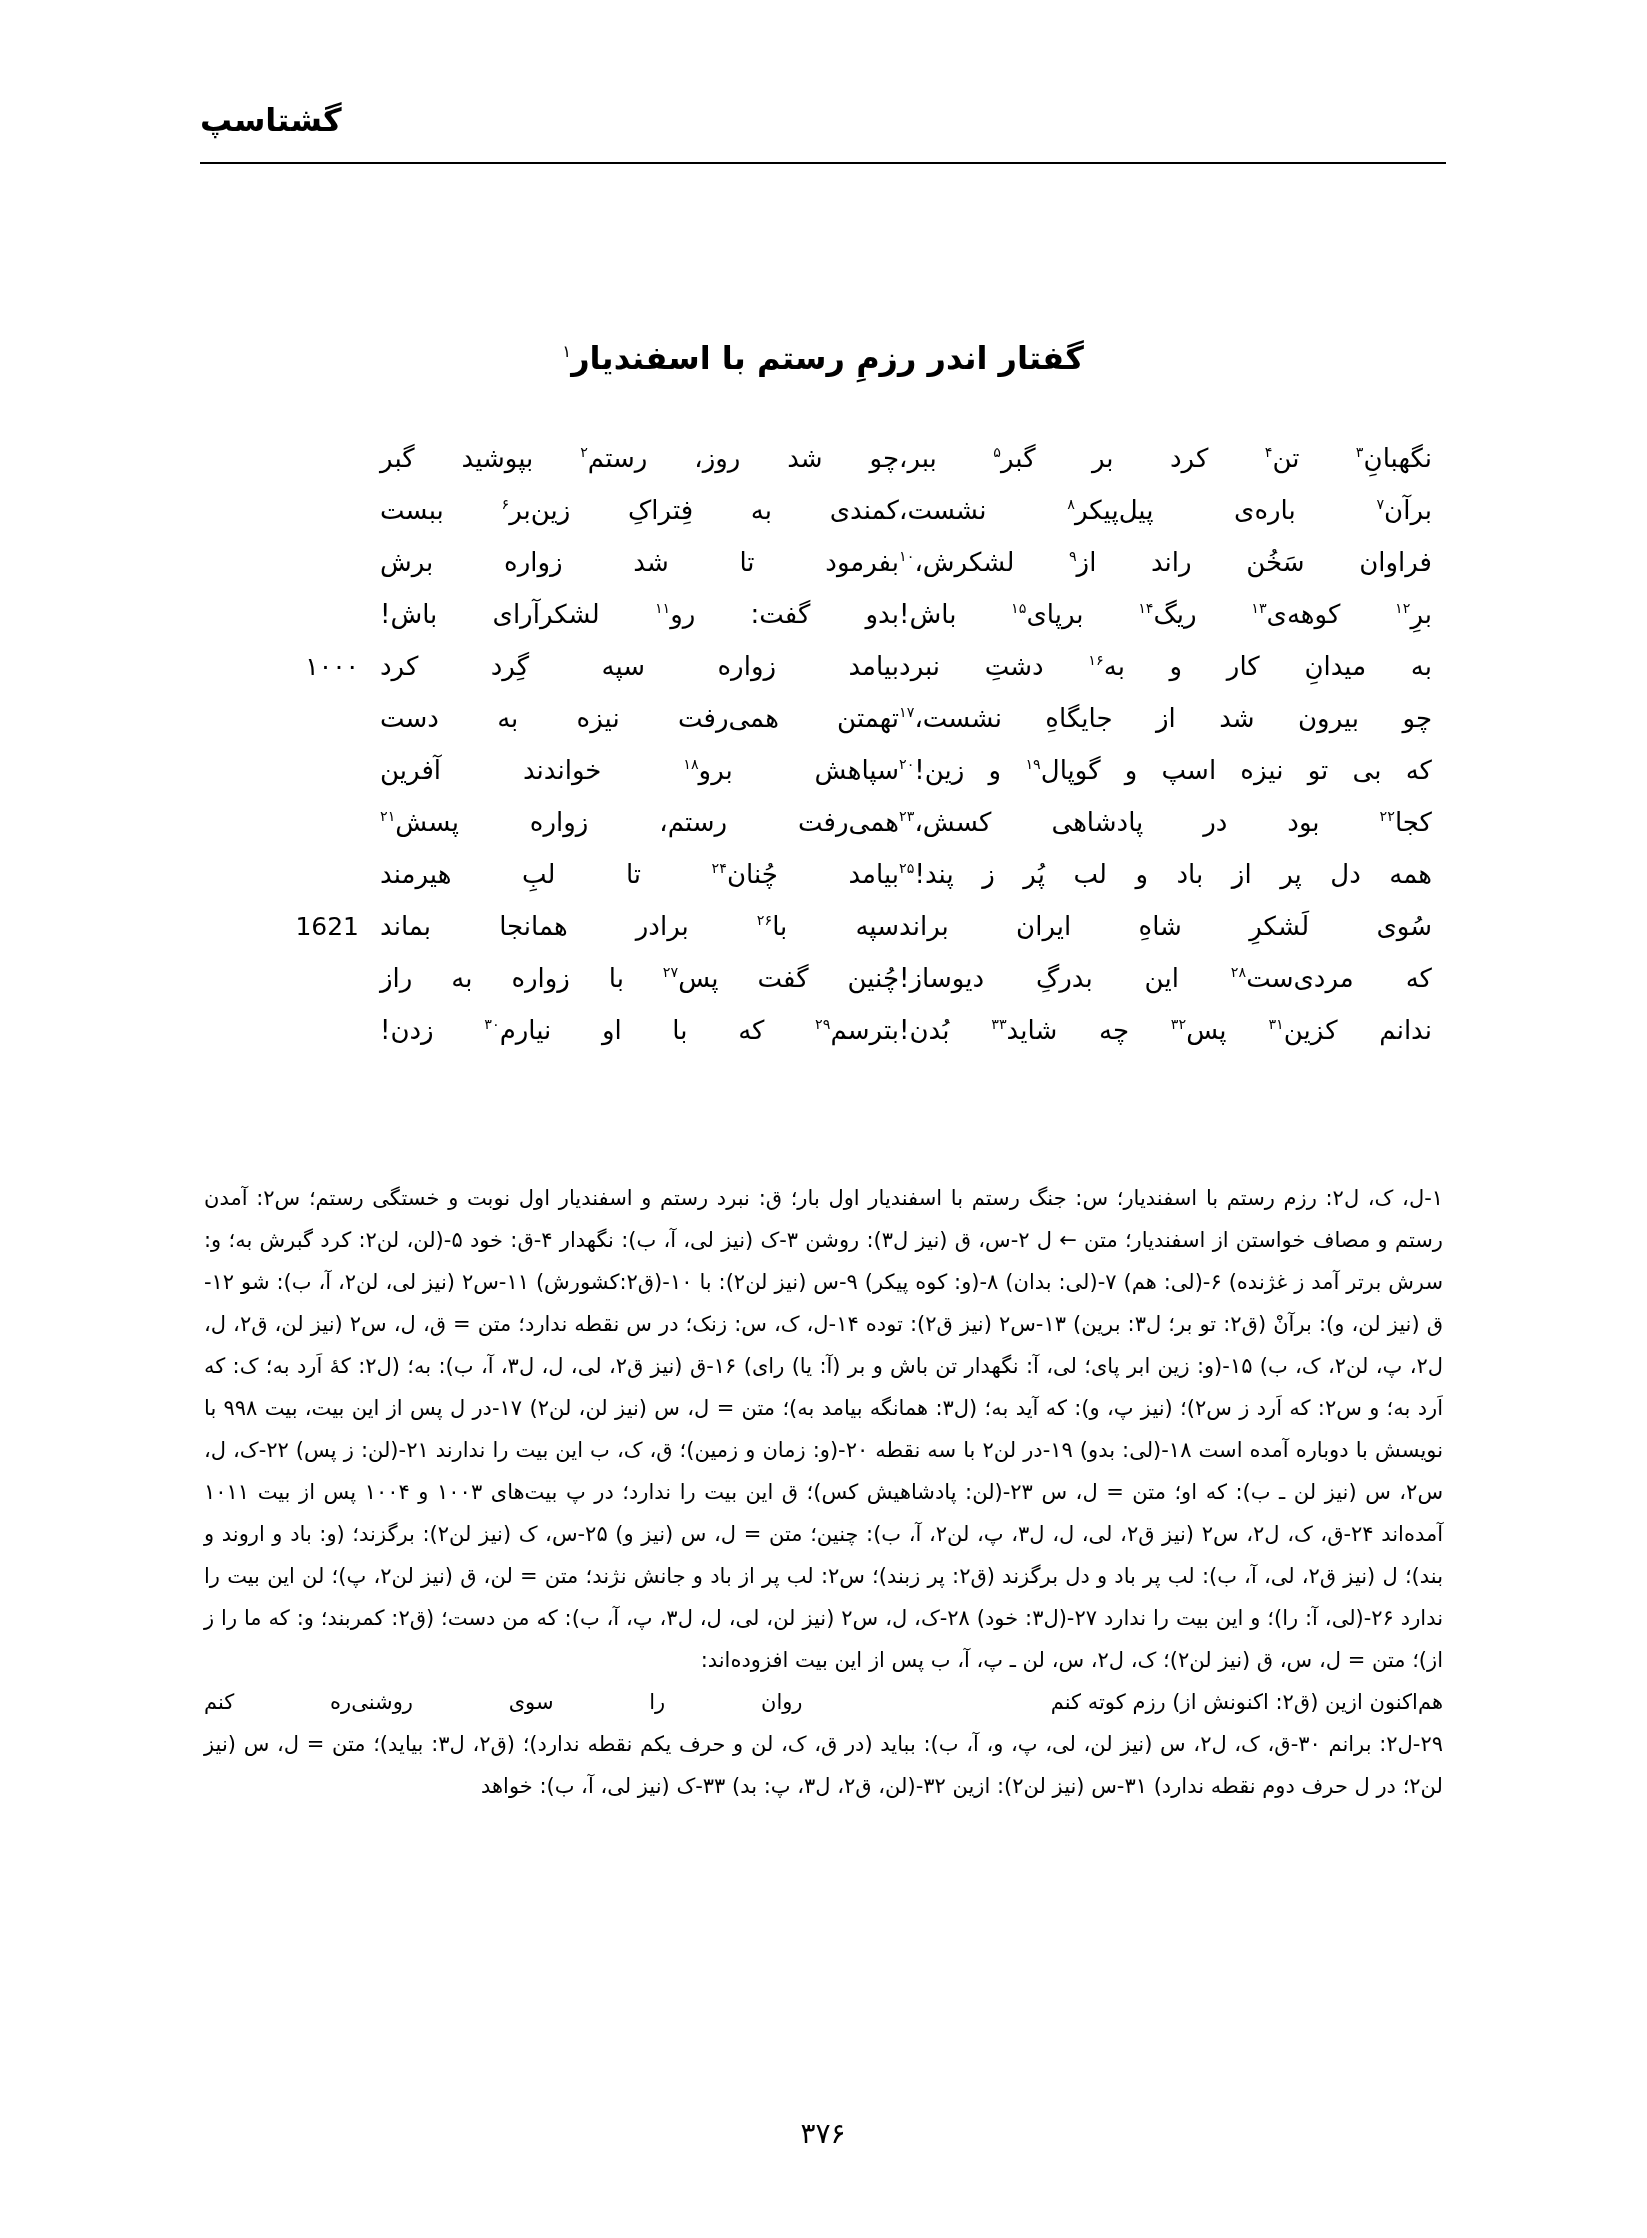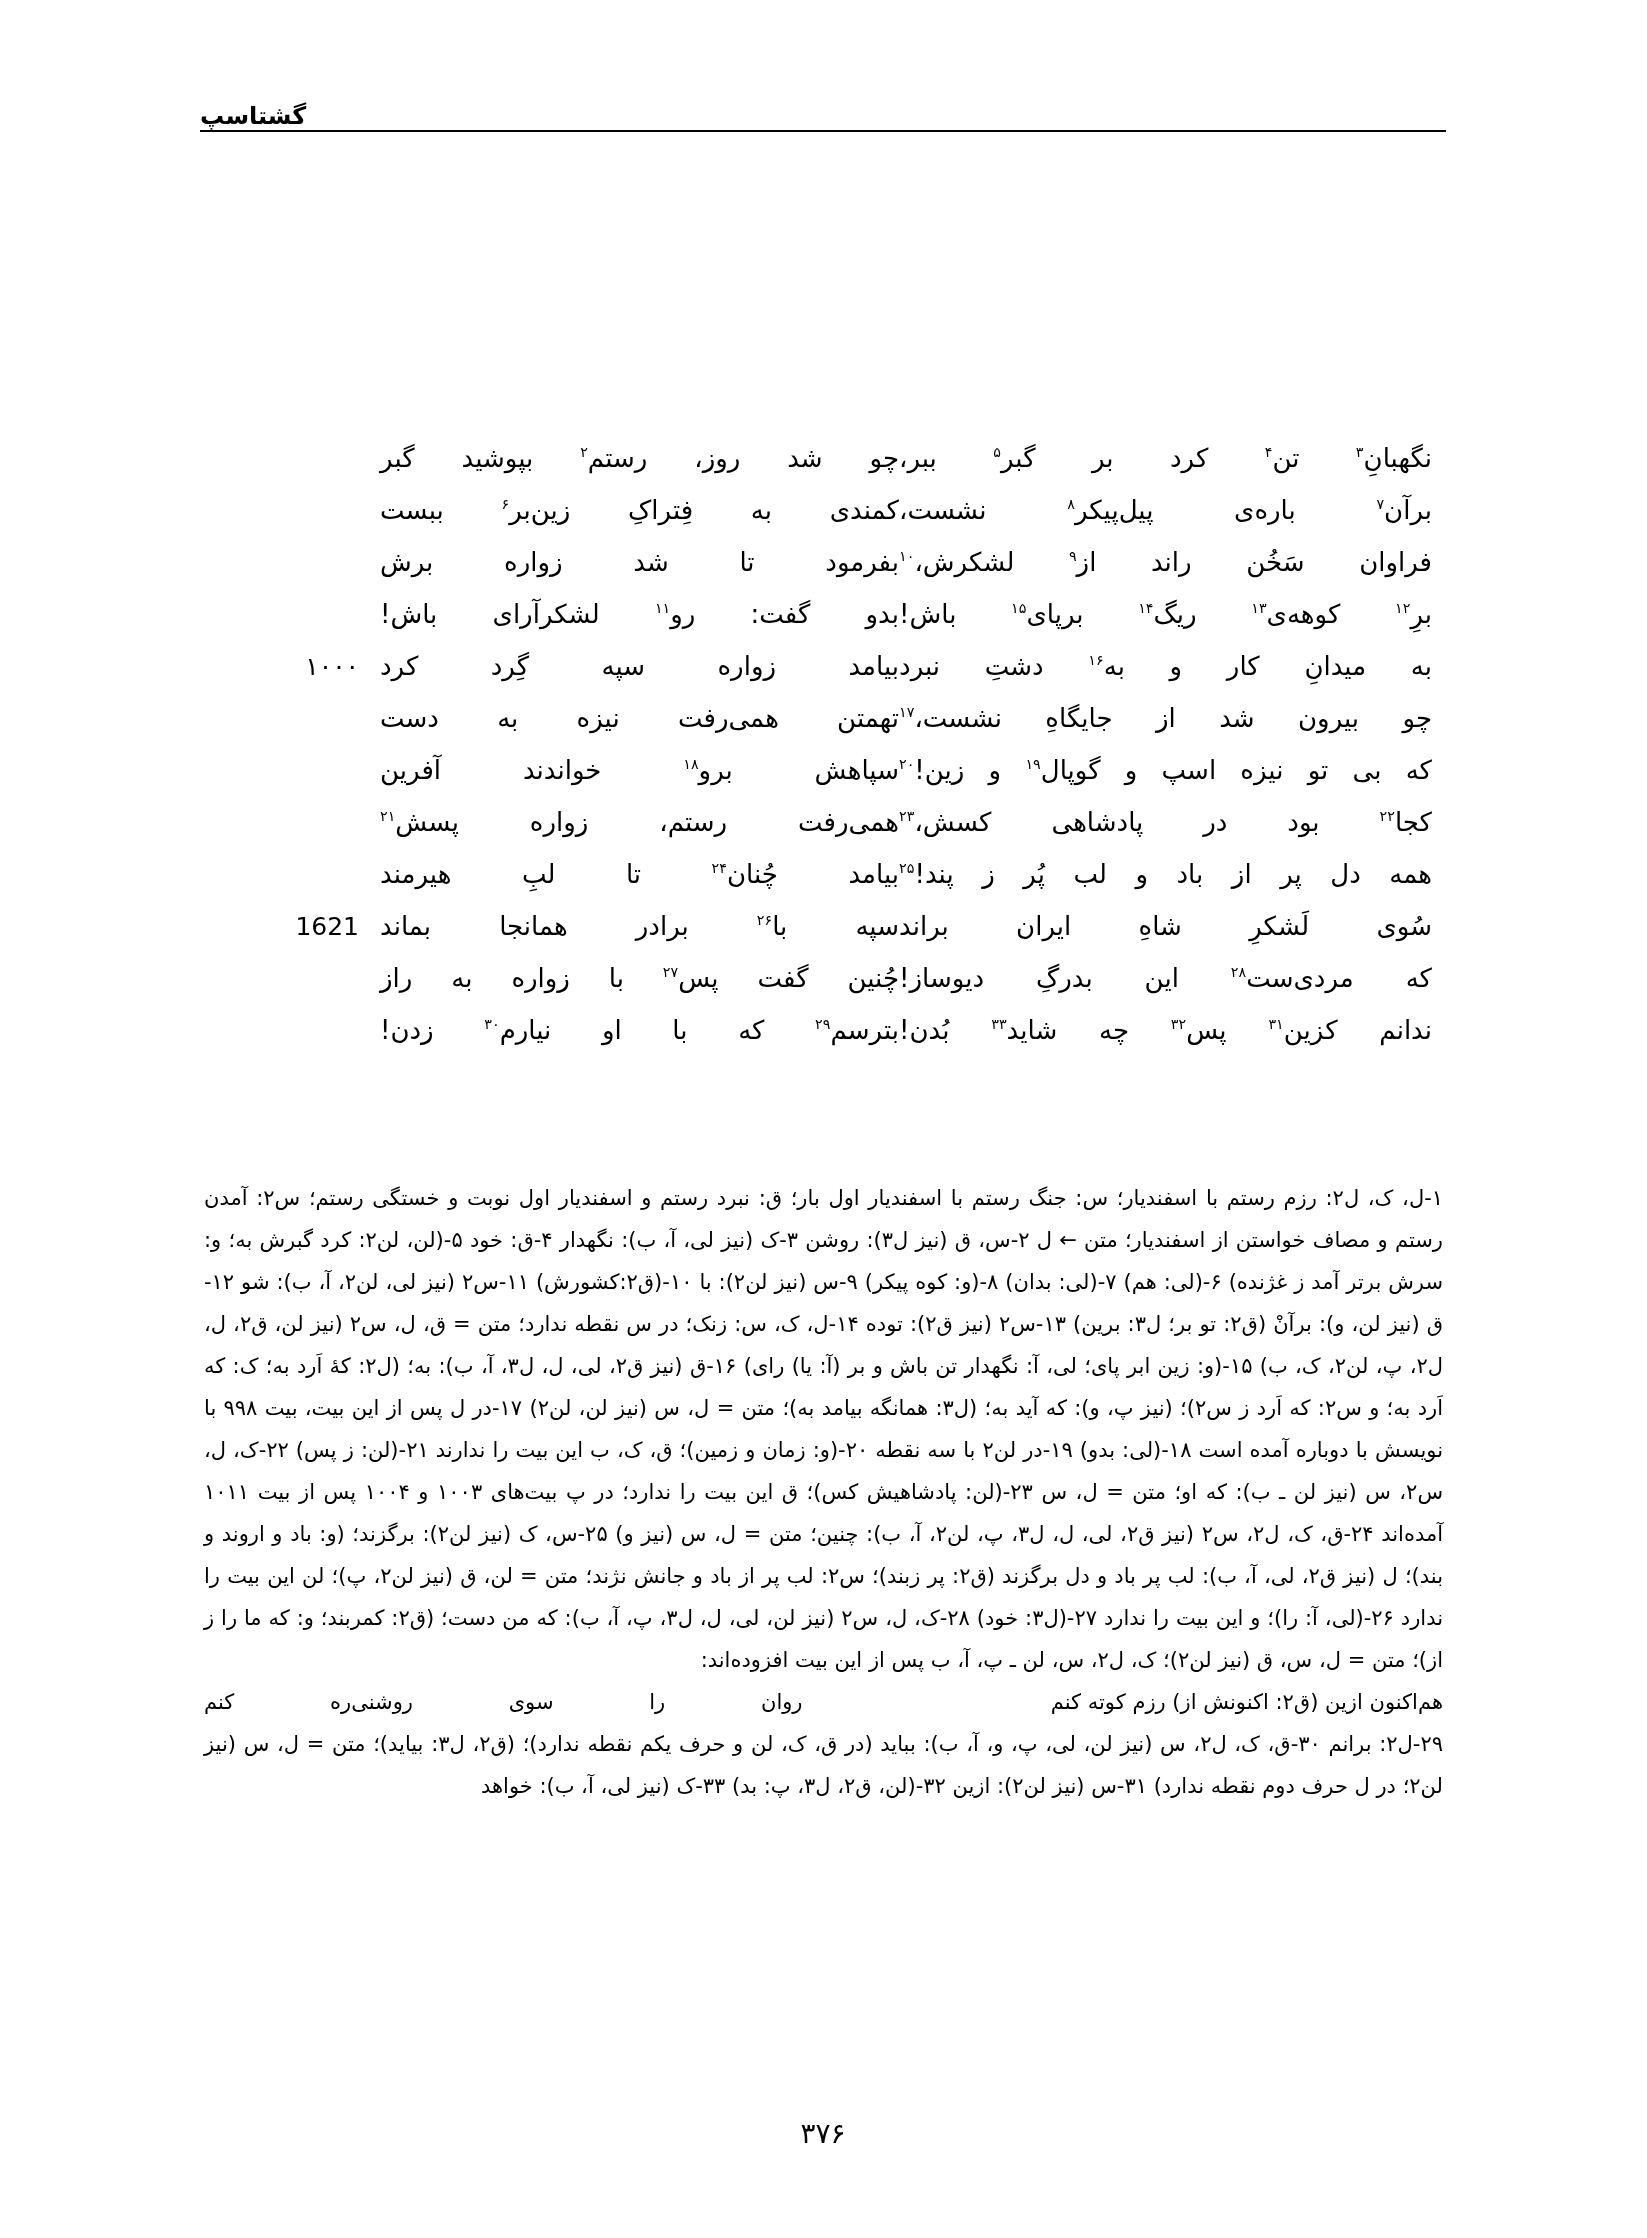--- a/index.html
+++ b/index.html
@@ -24,24 +24,24 @@
   
   .runhead-wrap {
     position: absolute;
     top: 104px;
     right: 201px;
     left: 201px;
   }
   .runhead {
     text-align: left;
     direction: rtl;
-    font-size: 24px;
+    font-size: 32px;
     font-weight: 700;
     line-height: 1;
-    padding-bottom: 2px;
+    padding-bottom: 26px;
     letter-spacing: 0px;
   }
   .runhead-inner {
     display: inline-block;
   }
   .rule {
     height: 2.1px;
     background: #000;
     width: 100%;
   }
@@ -159,20 +159,23 @@
 
 <div class="page">
 
   <div class="runhead-wrap">
     <div class="runhead">
       <span class="runhead-inner">گشتاسپ</span>
     </div>
     <div class="rule"></div>
   </div>
 
+  <h1 class="chapter-title">
+    <span>گفتار اندر رزمِ رستم با اسفندیار</span><sup>۱</sup>
+  </h1>
 
   <div class="verse-block">
       <div class="couplet">
         <div class="hemistich left">
           <span class="w">نگهبانِ<sup>۳</sup></span>
           <span class="w">تن<sup>۴</sup></span>
           <span class="w">کرد</span>
           <span class="w">بر</span>
           <span class="w">گبر<sup>۵</sup></span>
           <span class="w">ببر،</span>

